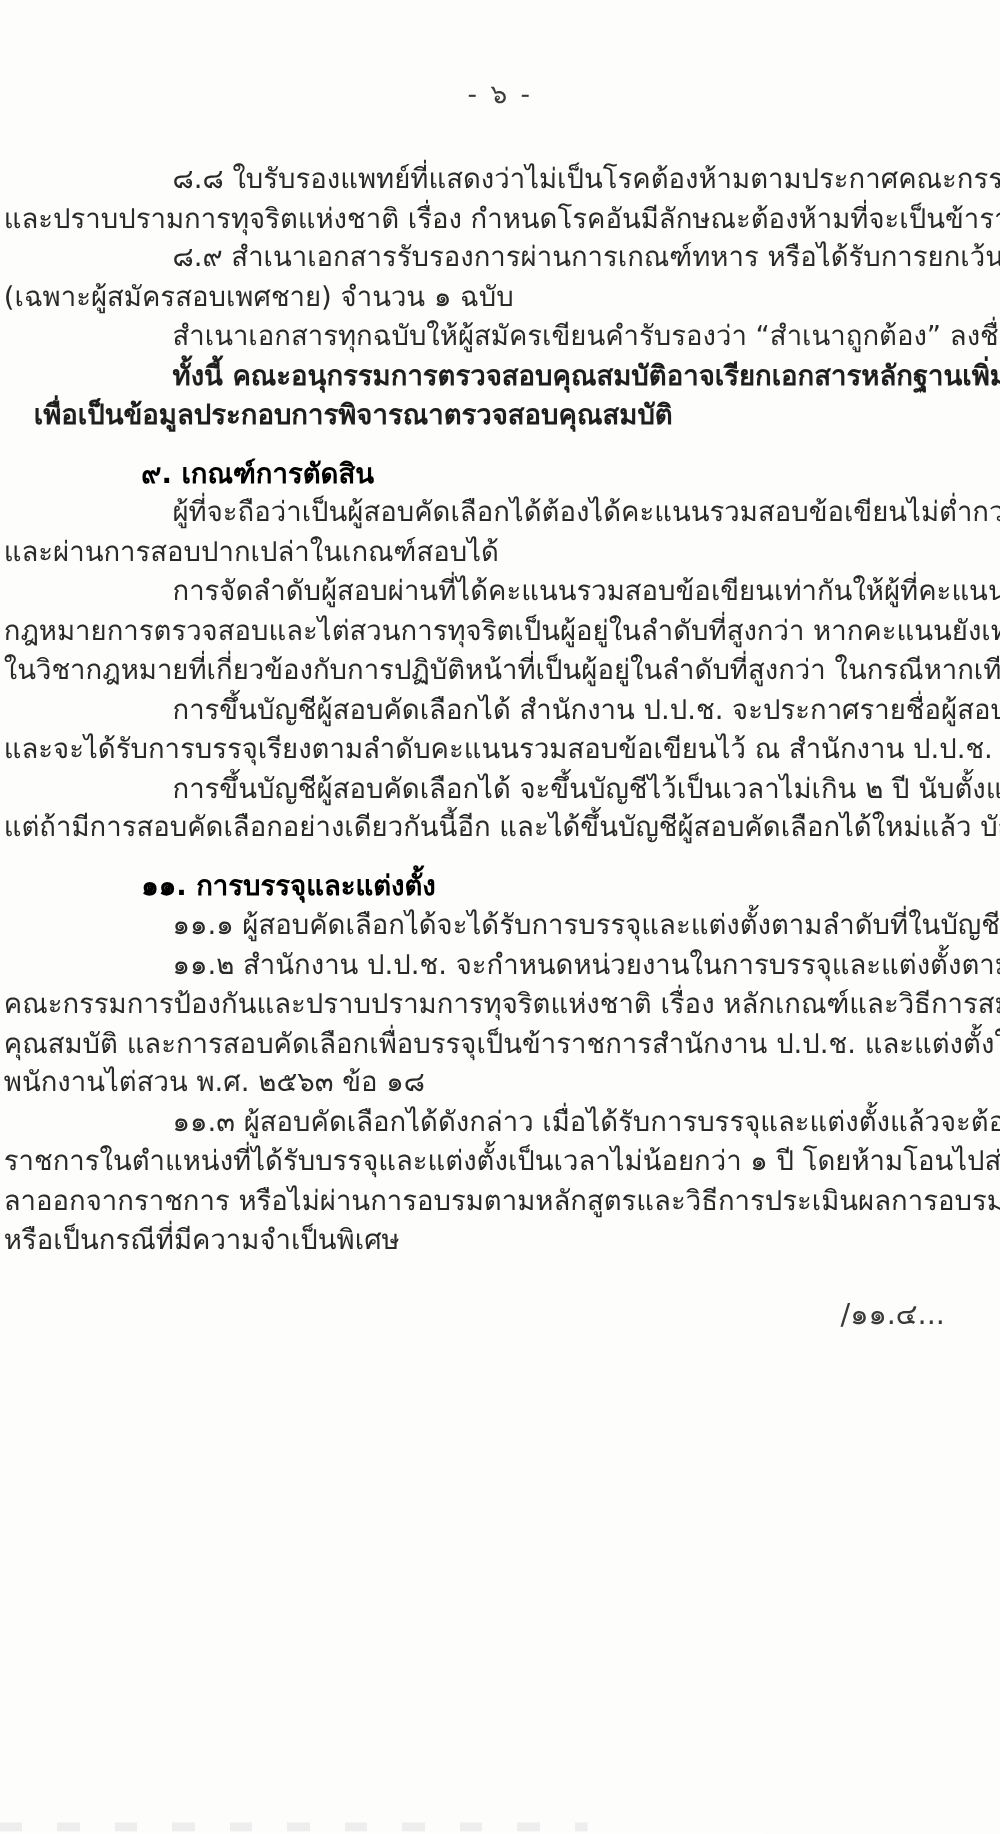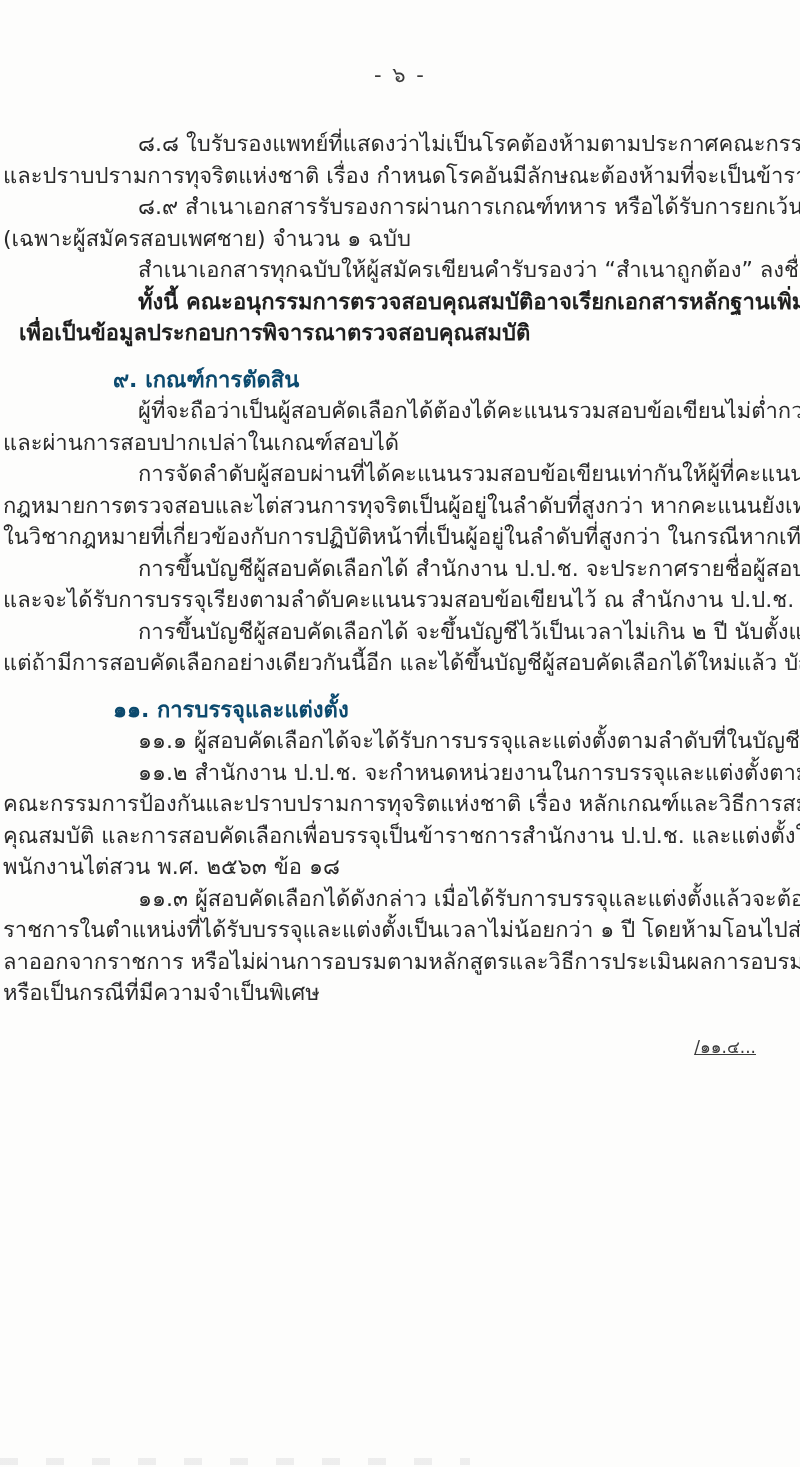--- a/index.html
+++ b/index.html
@@ -41,39 +41,39 @@
   .line.first {
     padding-left: 138px;
   }
   .line.flush {
     padding-left: 3px;
   }
   .line.head {
     padding-left: 113px;
     font-weight: 700;
     margin-top: 15px;
-    color: #0c4a6e;
+    color: #000000;
   }
   .line.bold_first {
     padding-left: 138px;
     font-weight: 700;
     color: #1f1f1f;
   }
   .line.bold_flush {
-    padding-left: 19px;
+    padding-left: 3px;
     font-weight: 700;
     color: #1f1f1f;
+    margin-left: 24px;
   }
   .continuation {
     margin-top: 24px;
     text-align: right;
     padding-right: 44px;
-    font-size: 17px;
+    font-size: 23px;
     color: #3a3a3a;
-    text-decoration: underline;
   }
   
   .scan-artifact {
     position: absolute;
     left: 0;
     bottom: 2px;
     width: 470px;
     height: 7px;
     background: repeating-linear-gradient(
       90deg,

